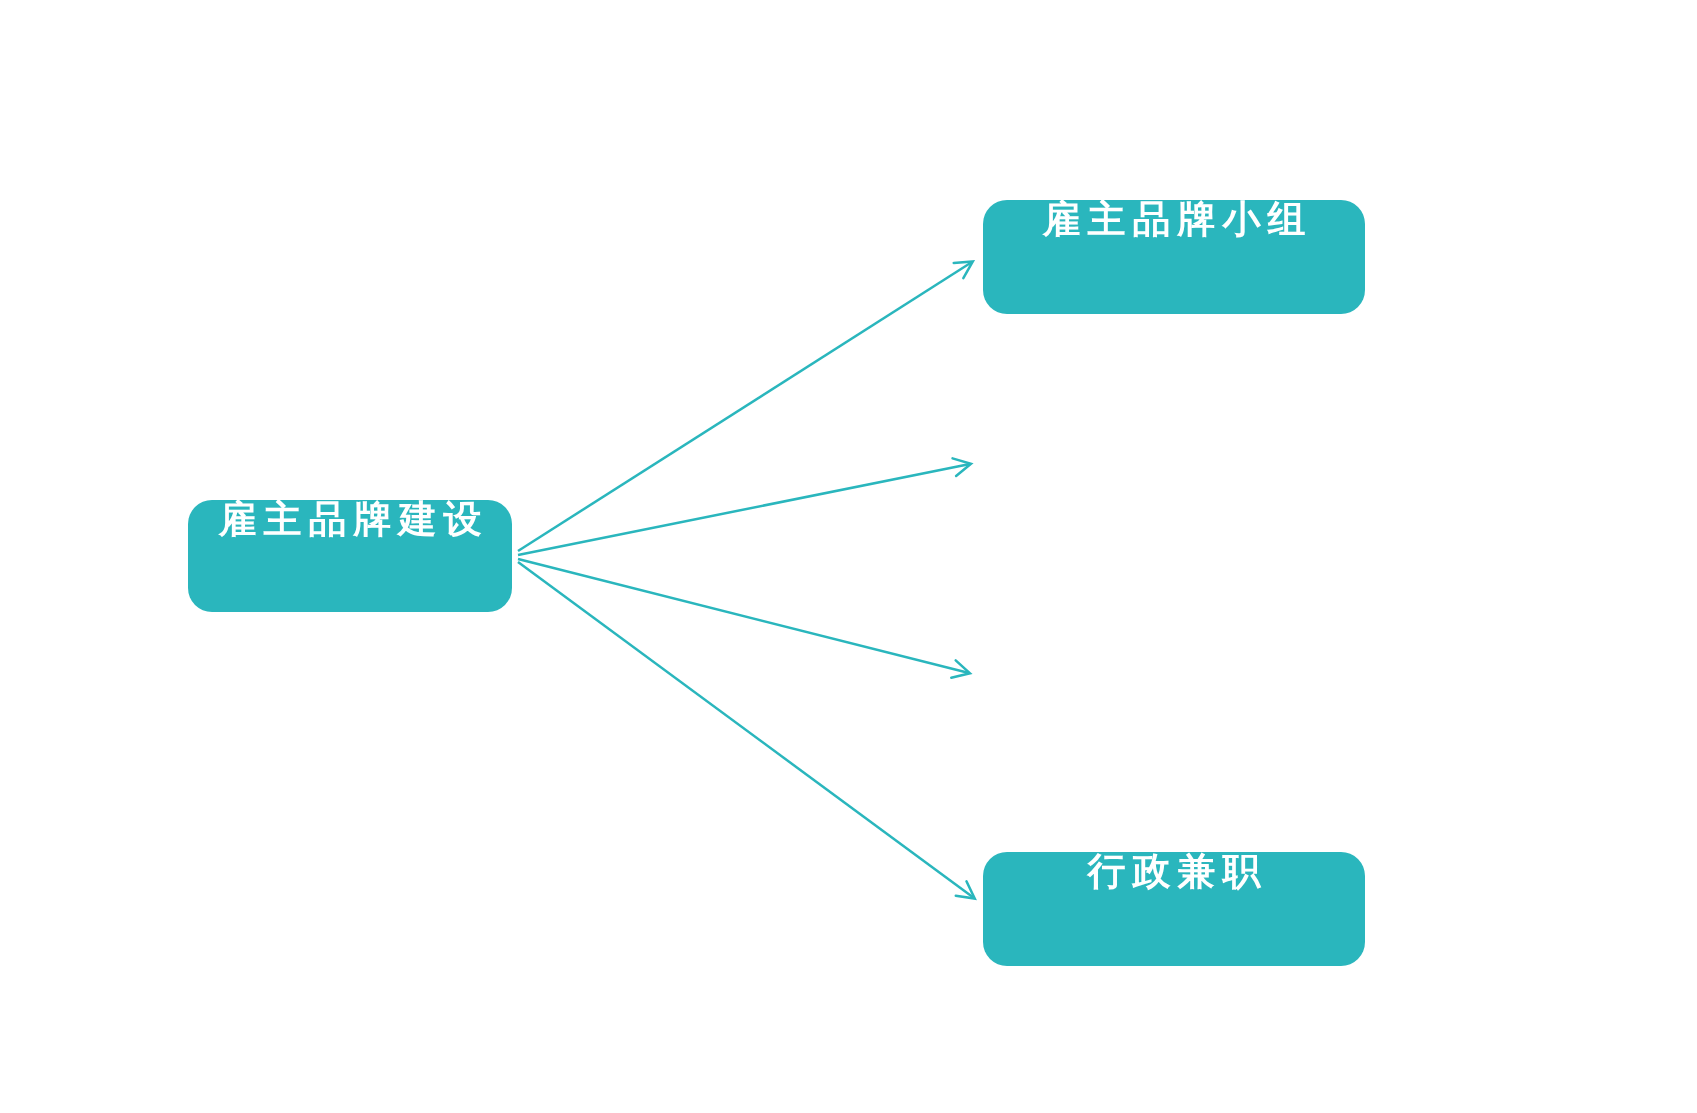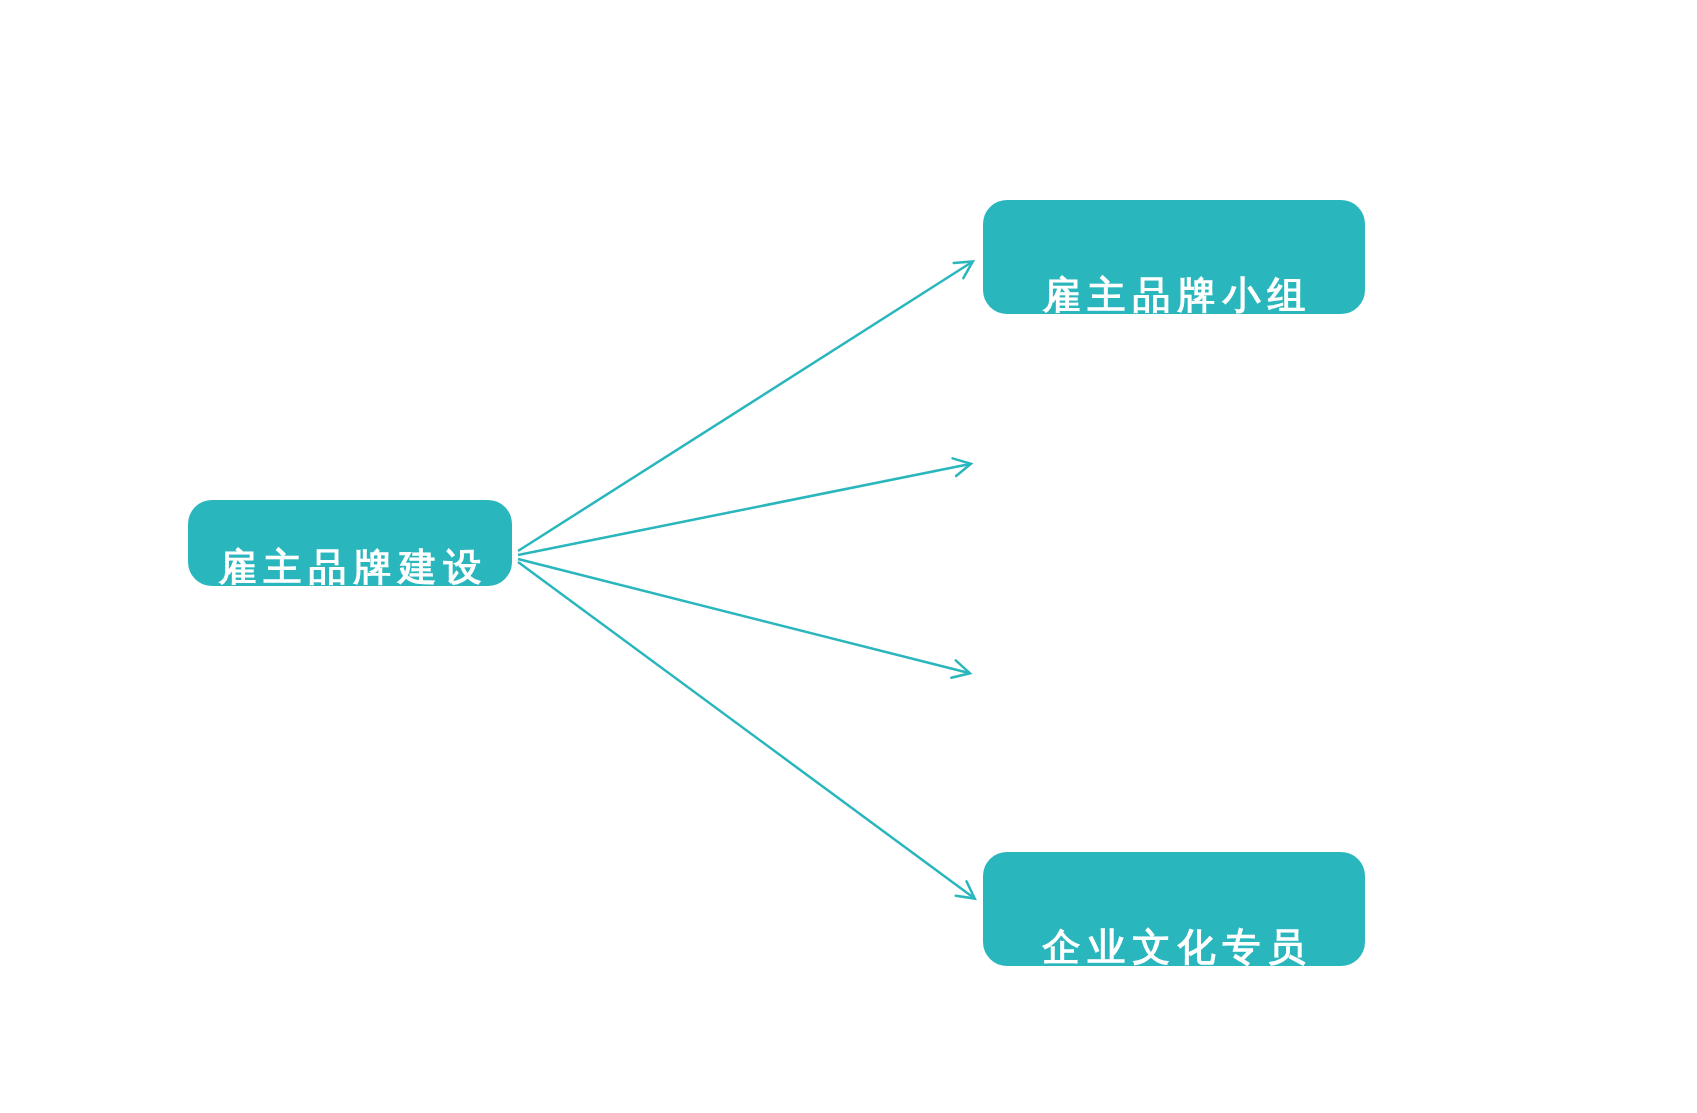--- a/index.html
+++ b/index.html
@@ -30,35 +30,35 @@
   .arrowhead-path {
     stroke: var(--arrow, #2AB6BD);
     stroke-width: 2.5;
     fill: none;
     stroke-linecap: round;
     stroke-linejoin: miter;
   }
   .node {
     position: absolute;
     display: flex;
-    align-items: flex-end;
+    align-items: flex-start;
     justify-content: center;
     background: var(--node-fill, #2AB6BD);
     color: var(--node-text, #ffffff);
     border-radius: 24px;
     font-weight: 700;
   }
   .node-label {
     font-size: 38px;
     line-height: 1;
     letter-spacing: 7px;
     text-indent: 7px;
     white-space: nowrap;
   }
-  #root-node { left: 188px; top: 500px; width: 324px; height: 86px; }
+  #root-node { left: 188px; top: 500px; width: 324px; height: 112px; }
   .child { left: 983px; width: 382px; height: 114px; }
   #child-0 { top: 200px; }
   #child-1 { top: 405px; }
   #child-2 { top: 618px; }
   #child-3 { top: 852px; }
 </style>
 </head>
 <body>
 
 <div class="canvas">
@@ -79,16 +79,16 @@
     <span class="node-label">雇主品牌建设</span>
   </div>
 
   <div class="node child" id="child-0">
     <span class="node-label">雇主品牌小组</span>
   </div>
 
 
 
   <div class="node child" id="child-3">
-    <span class="node-label">企业文化专员</span>
+    <span class="node-label">行政兼职</span>
   </div>
 
 </div>
 
 </body></html>

